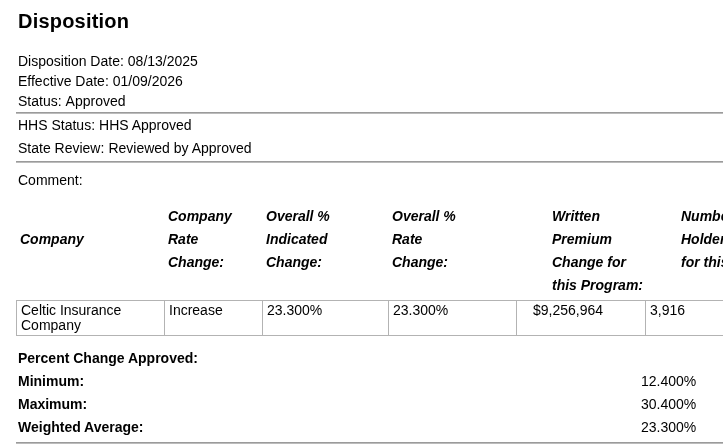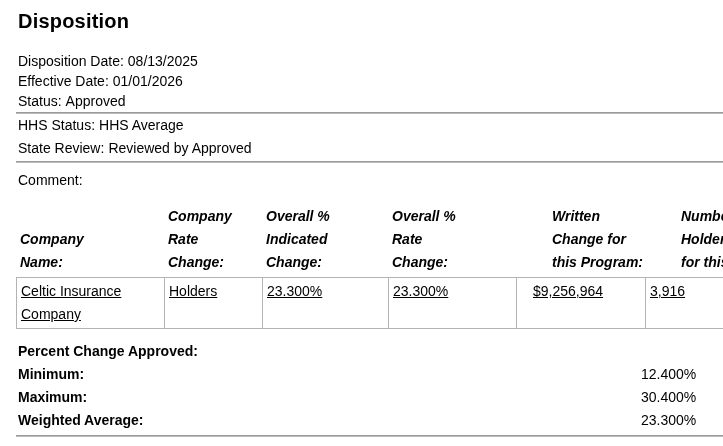--- a/index.html
+++ b/index.html
@@ -64,24 +64,23 @@
   .trow {
     display: flex;
     box-sizing: border-box;
     width: 776px;
     margin: 3px 0 0 16px;
     border: 1px solid #b3b3b3;
   }
   .td {
     box-sizing: border-box;
     padding: 2px 4px;
-    line-height: 23px;
+    line-height: 15px;
     flex: 0 0 auto;
     min-height: 34px;
-    text-decoration: underline;
   }
   .td + .td { border-left: 1px solid #b3b3b3; }
   .td.c1 { width: 147px; }
   .td.c2 { width: 98px; }
   .td.c3 { width: 126px; }
   .td.c4 { width: 128px; }
   .td.c5 { width: 129px; padding-left: 16px; }
   .td.c6 { flex: 1 1 auto; }
 
   
@@ -105,79 +104,79 @@
 
 <div class="page">
 
   <h1 class="title">Disposition</h1>
 
   <div class="meta top">
     <div class="line">
       <span class="k">Disposition Date:</span><span class="v">08/13/2025</span>
     </div>
     <div class="line">
-      <span class="k">Effective Date:</span><span class="v">01/01/2026</span>
+      <span class="k">Effective Date:</span><span class="v">01/09/2026</span>
     </div>
     <div class="line">
       <span class="k">Status:</span><span class="v">Approved</span>
     </div>
   </div>
 
   <hr class="rule">
 
   <div class="meta mid">
     <div class="line">
-      <span class="k">HHS Status:</span><span class="v">HHS Average</span>
+      <span class="k">HHS Status:</span><span class="v">HHS Approved</span>
     </div>
     <div class="line">
       <span class="k">State Review:</span><span class="v">Reviewed by Approved</span>
     </div>
   </div>
 
   <hr class="rule">
 
   <div class="comment-line">
     <span class="k">Comment:</span><span class="v"></span>
   </div>
 
   <div class="thead">
     <div class="th c1">
       <span>Company</span>
-      <span>Name:</span>
     </div>
     <div class="th c2">
       <span>Company</span>
       <span>Rate</span>
       <span>Change:</span>
     </div>
     <div class="th c3">
       <span>Overall %</span>
       <span>Indicated</span>
       <span>Change:</span>
     </div>
     <div class="th c4">
       <span>Overall %</span>
       <span>Rate</span>
       <span>Change:</span>
     </div>
     <div class="th c5">
       <span>Written</span>
+      <span>Premium</span>
       <span>Change for</span>
       <span>this Program:</span>
     </div>
     <div class="th c6">
       <span>Number of Policy</span>
       <span>Holders Affected</span>
       <span>for this Program:</span>
     </div>
   </div>
 
   <div class="trow">
     <div class="td c1">Celtic Insurance Company</div>
-    <div class="td c2">Holders</div>
+    <div class="td c2">Increase</div>
     <div class="td c3">23.300%</div>
     <div class="td c4">23.300%</div>
     <div class="td c5">$9,256,964</div>
     <div class="td c6">3,916</div>
   </div>
 
   <div class="summary">
     <div class="sline">
       <span class="k">Percent Change Approved:</span>
     </div>

